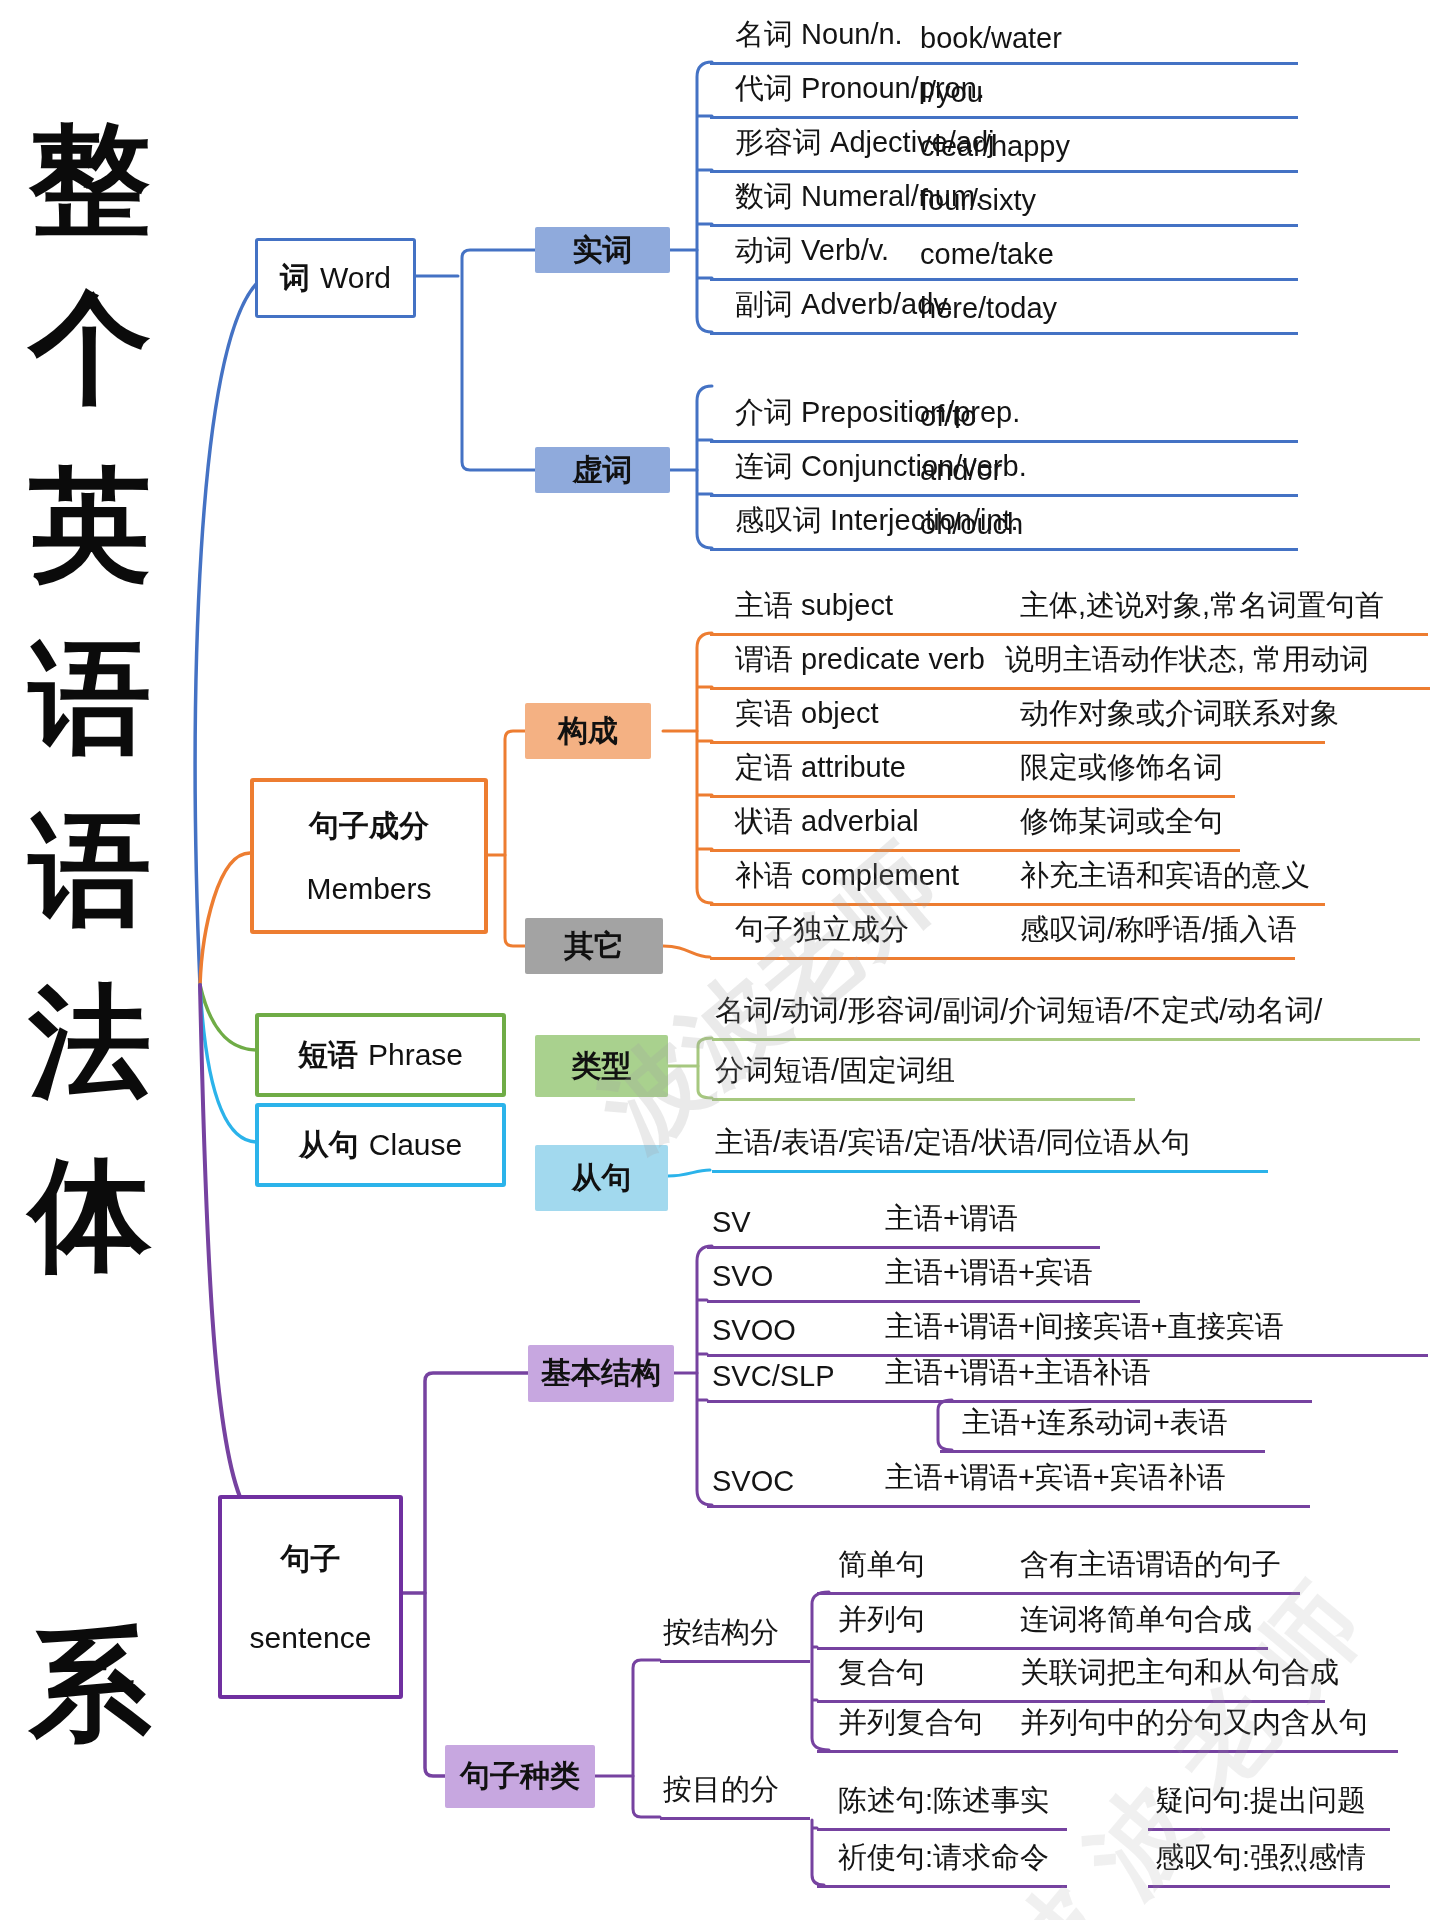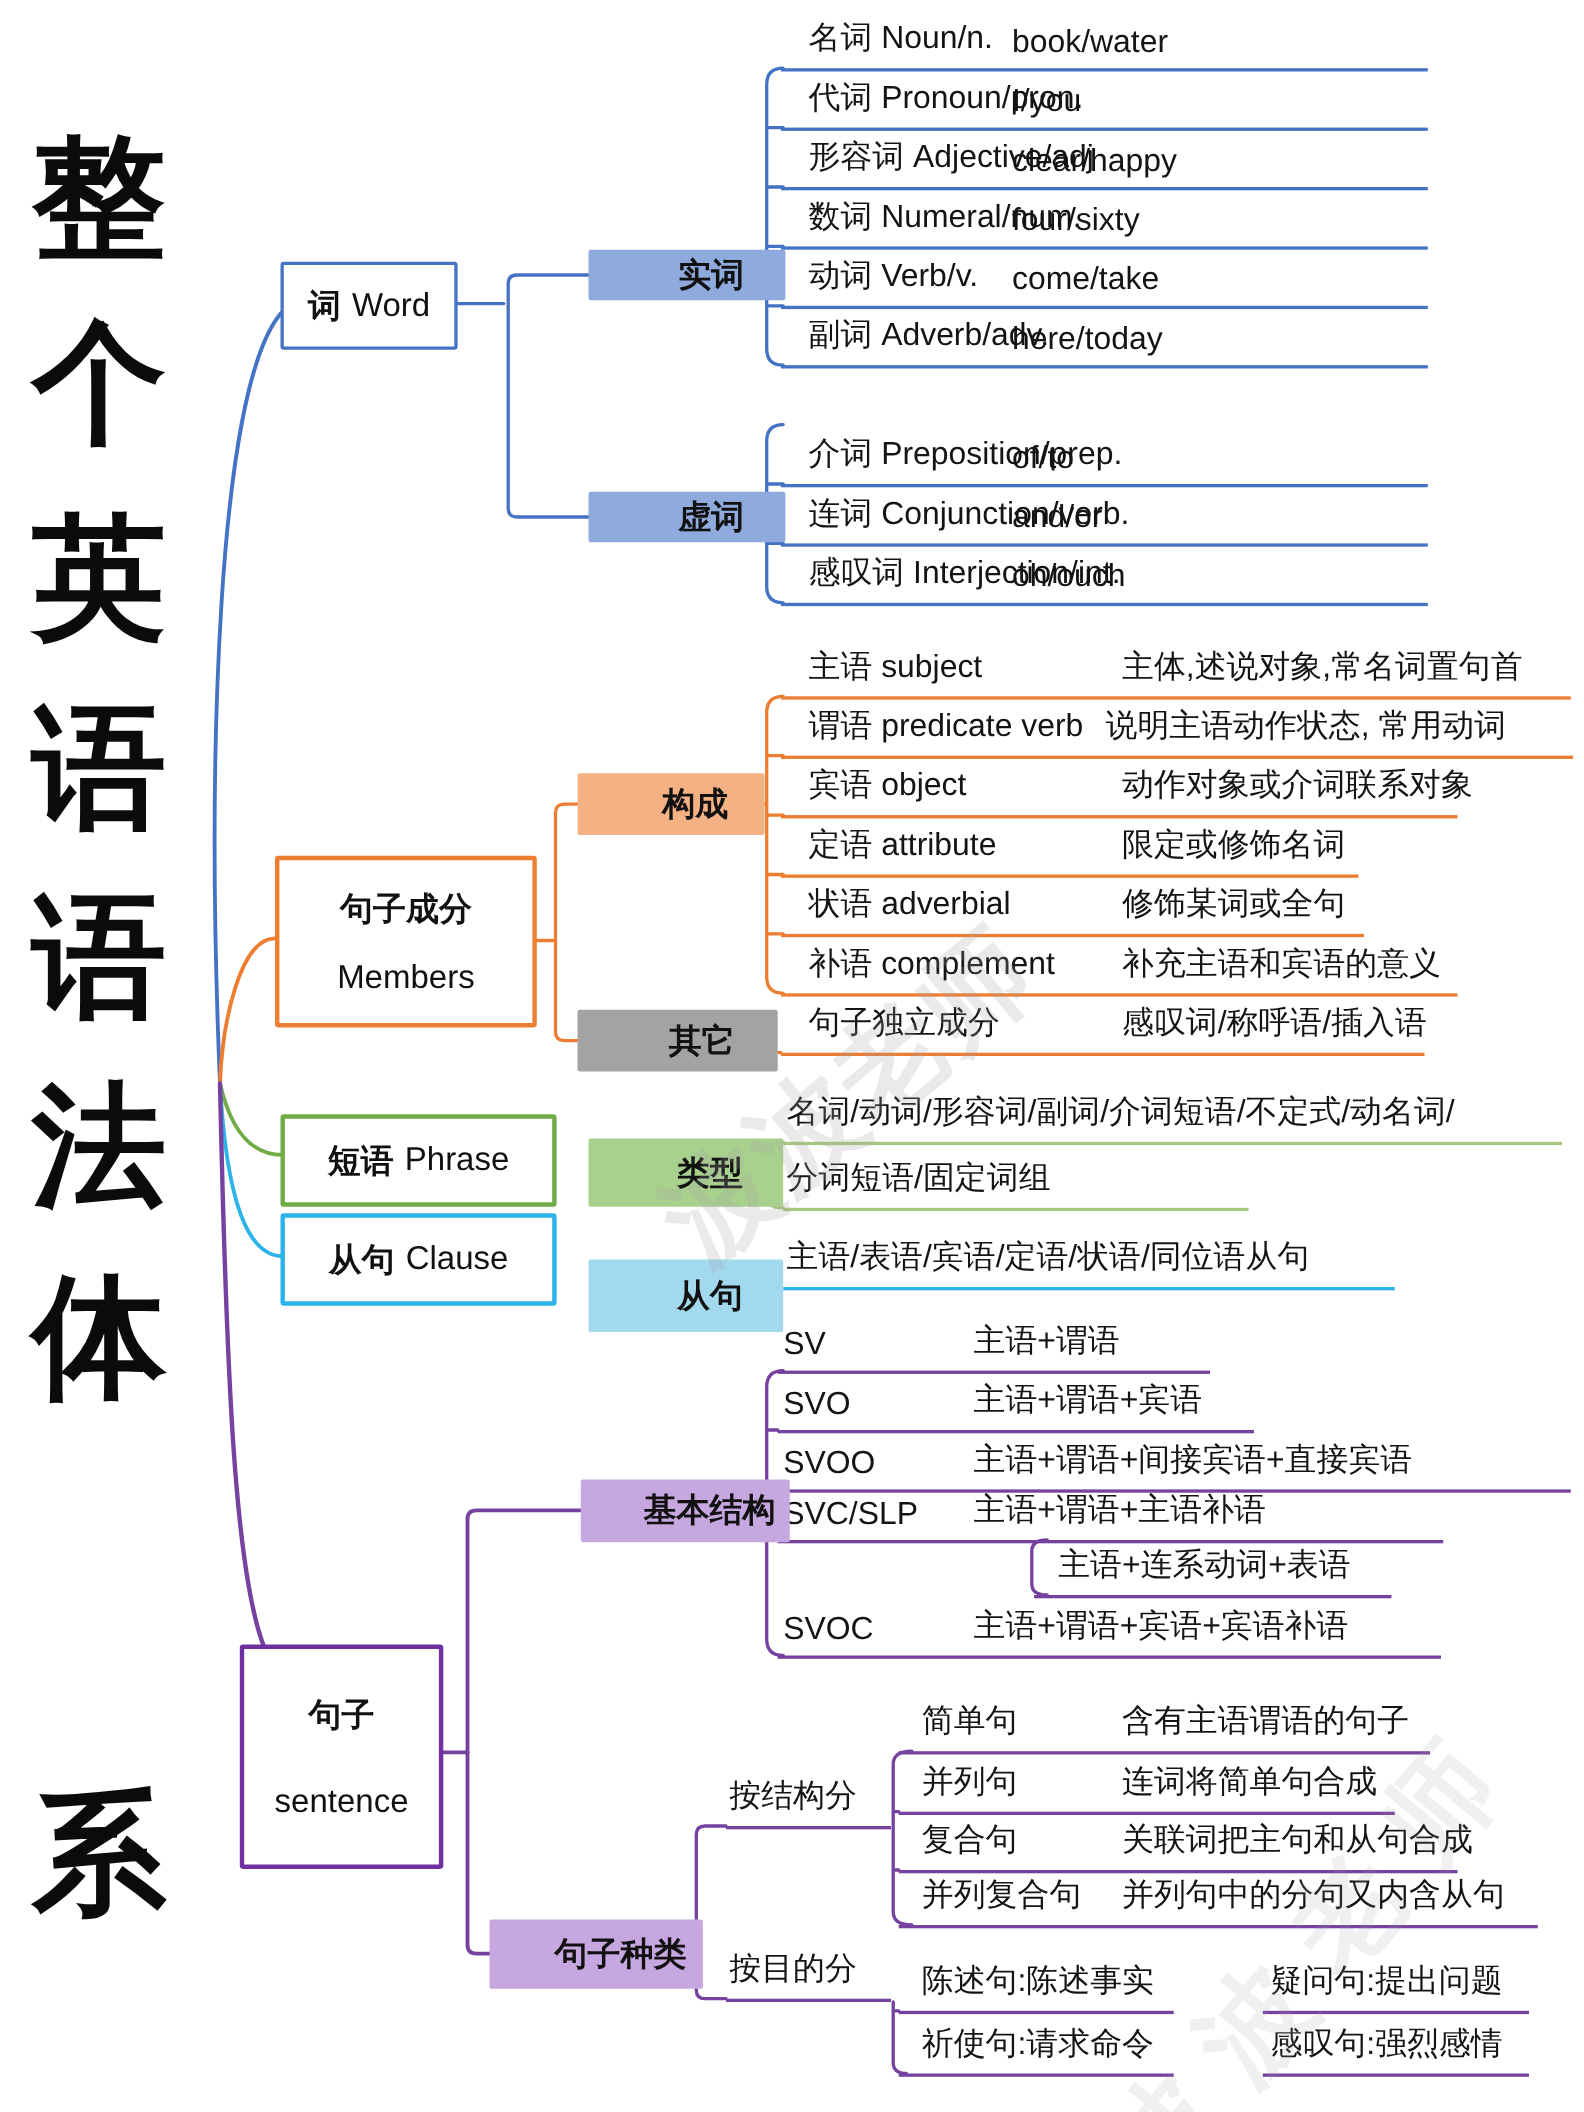--- a/index.html
+++ b/index.html
@@ -6,21 +6,21 @@
   #page{position:relative;width:1440px;height:1920px;background:#fff;overflow:hidden;
         font-family:"Liberation Sans","DejaVu Sans",sans-serif;}
   svg.links{position:absolute;left:0;top:0;z-index:0;}
   .tc{position:absolute;width:130px;text-align:center;font-size:122px;font-weight:800;
       color:#0b0b0b;line-height:1.15;z-index:2;}
   .node{position:absolute;background:#fff;display:flex;align-items:center;justify-content:center;
         gap:10px;font-size:30px;color:#111;border-radius:3px;z-index:2;white-space:nowrap;}
   .node .zh{font-weight:bold;}
   .node.col{flex-direction:column;gap:0;justify-content:space-evenly;}
   .tag{position:absolute;display:flex;align-items:center;justify-content:center;font-size:30px;
-       font-weight:bold;color:#111;border-radius:2px;z-index:2;white-space:nowrap;padding-left:44px;}
+       font-weight:bold;color:#111;border-radius:2px;z-index:2;white-space:nowrap;}
   .row{position:absolute;height:40px;z-index:1;}
   .row .rl{position:absolute;left:25px;bottom:7px;font-size:29px;white-space:nowrap;color:#141414;}
   .row .rd{position:absolute;bottom:7px;font-size:29px;white-space:nowrap;color:#141414;}
   .bu{border-bottom:3px solid #4472C4;}
   .or{border-bottom:3px solid #ED7D31;text-align:right;}
   .gr{border-bottom:3px solid #A6C87F;}
   .cy{border-bottom:3px solid #2BB3EA;}
   .pu{border-bottom:3px solid #7642A0;}
   .p3 .rl{left:3px;margin-top:36px;} .p5 .rl{left:5px;} .p7 .rl{left:7px;} .p21 .rl{left:21px;}
   .d210 .rd{left:210px;} .d310 .rd{left:310px;} .d295 .rd{left:295px;}

